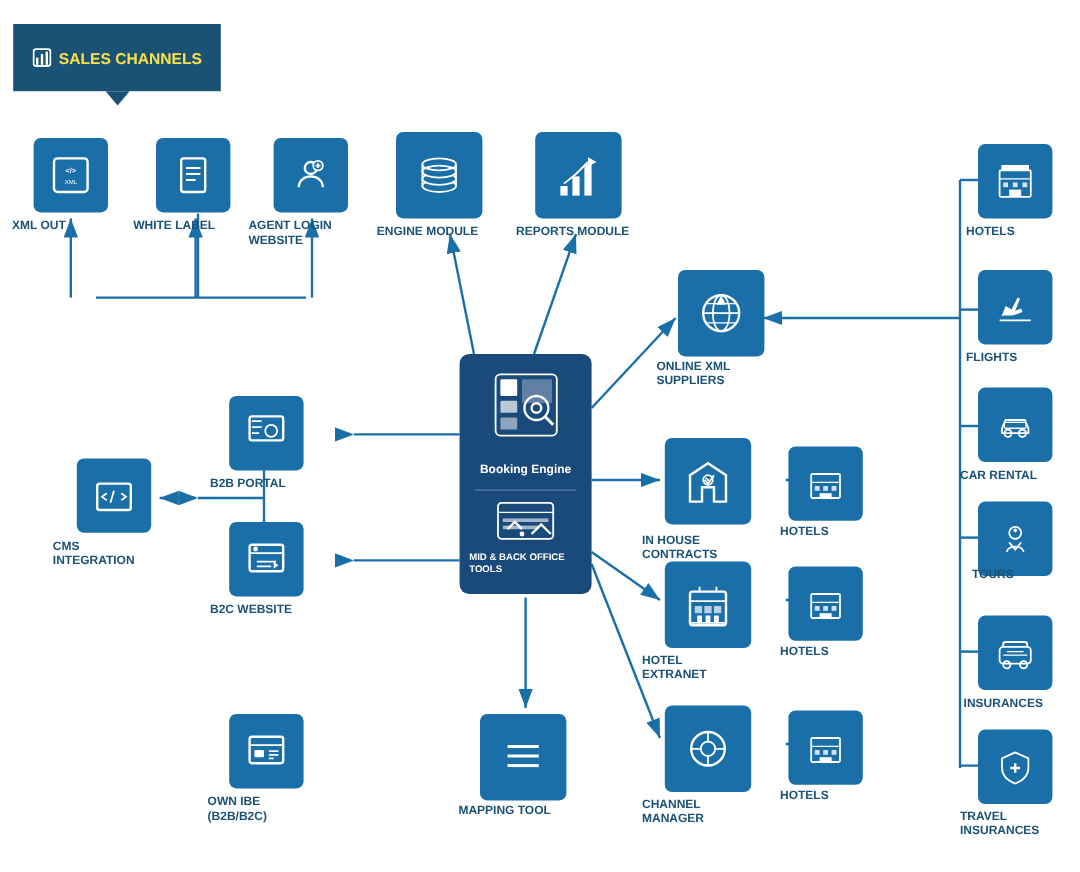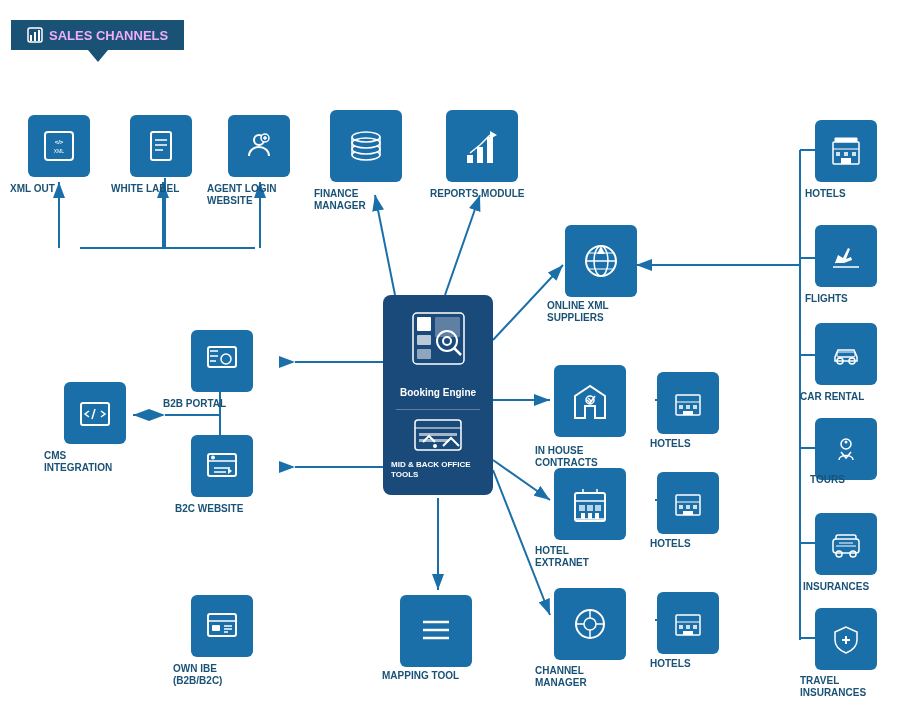--- a/index.html
+++ b/index.html
@@ -133,21 +133,21 @@
     <line x1="800" y1="150" x2="800" y2="640" stroke="#1a6fa8" stroke-width="2"></line>
 
     <line x1="800" y1="150" x2="815" y2="150" stroke="#1a6fa8" stroke-width="2"></line>
     <line x1="800" y1="258" x2="815" y2="258" stroke="#1a6fa8" stroke-width="2"></line>
     <line x1="800" y1="355" x2="815" y2="355" stroke="#1a6fa8" stroke-width="2"></line>
     <line x1="800" y1="448" x2="815" y2="448" stroke="#1a6fa8" stroke-width="2"></line>
     <line x1="800" y1="543" x2="815" y2="543" stroke="#1a6fa8" stroke-width="2"></line>
     <line x1="800" y1="638" x2="815" y2="638" stroke="#1a6fa8" stroke-width="2"></line>
   </svg>
 
-  <div style="position:absolute; left:11px; top:20px; background:#1a5276; color:#f0abfc; font-weight:bold; font-size:13px; padding:7px 16px; display:flex; align-items:flex-end; gap:6px;">
+  <div style="position:absolute; left:11px; top:20px; background:#1a5276; color:#fde047; font-weight:bold; font-size:13px; padding:20px 16px; display:flex; align-items:flex-end; gap:6px;">
     <svg width="16" height="16" viewBox="0 0 16 16" fill="white">
       <rect x="1" y="1" width="14" height="14" rx="2" fill="none" stroke="white" stroke-width="1.5"></rect>
       <rect x="3" y="8" width="2" height="6" fill="white"></rect>
       <rect x="7" y="5" width="2" height="9" fill="white"></rect>
       <rect x="11" y="3" width="2" height="11" fill="white"></rect>
     </svg>
     <span>SALES CHANNELS</span>
     <div style="width:0;height:0;border-left:10px solid transparent;border-right:10px solid transparent;border-top:12px solid #1a5276;position:absolute;bottom:-12px;left:50%;transform:translateX(-50%);"></div>
   </div>
 
@@ -183,21 +183,21 @@
   </div>
   <div class="box-label" style="left:207px; top:183px; width:80px;">AGENT LOGIN<br>WEBSITE</div>
 
   <div class="icon-box small" style="left:191px; top:330px;">
     <svg width="32" height="32" viewBox="0 0 32 32">
       <rect x="2" y="2" width="28" height="20" rx="2" fill="none" stroke="white" stroke-width="2"></rect>
       <circle cx="20" cy="14" r="5" fill="none" stroke="white" stroke-width="1.5"></circle>
       <path d="M4 6h8M4 11h8M4 16h6" stroke="white" stroke-width="1.5"></path>
     </svg>
   </div>
-  <div class="box-label" style="left:163px; top:398px; width:80px;">B2B PORTAL</div>
+  <div class="box-label" style="left:175px; top:398px; width:80px;">B2B PORTAL</div>
 
   <div class="icon-box small" style="left:191px; top:435px;">
     <svg width="32" height="32" viewBox="0 0 32 32">
       <rect x="2" y="4" width="28" height="22" rx="2" fill="none" stroke="white" stroke-width="2"></rect>
       <line x1="2" y1="11" x2="30" y2="11" stroke="white" stroke-width="1.5"></line>
       <circle cx="7" cy="7.5" r="2" fill="white"></circle>
       <line x1="8" y1="18" x2="24" y2="18" stroke="white" stroke-width="1.5"></line>
       <line x1="8" y1="22" x2="20" y2="22" stroke="white" stroke-width="1.5"></line>
       <path d="M22 18v6l4-3z" fill="white"></path>
     </svg>
@@ -226,21 +226,21 @@
 
   <div class="icon-box medium" style="left:330px; top:110px;">
     <svg width="38" height="38" viewBox="0 0 38 38">
       <ellipse cx="19" cy="28" rx="14" ry="5" fill="none" stroke="white" stroke-width="1.5"></ellipse>
       <ellipse cx="19" cy="22" rx="14" ry="5" fill="#1a6fa8" stroke="white" stroke-width="1.5"></ellipse>
       <ellipse cx="19" cy="16" rx="14" ry="5" fill="#1a6fa8" stroke="white" stroke-width="1.5"></ellipse>
       <ellipse cx="19" cy="10" rx="14" ry="5" fill="none" stroke="white" stroke-width="1.5"></ellipse>
       <path d="M5 10v18M33 10v18" stroke="white" stroke-width="1.5"></path>
     </svg>
   </div>
-  <div class="box-label" style="left:314px; top:188px; width:96px;">FINANCE MANAGER</div>
+  <div class="box-label" style="left:314px; top:188px; width:96px;">ENGINE MODULE</div>
 
   <div class="icon-box medium" style="left:446px; top:110px;">
     <svg width="38" height="38" viewBox="0 0 38 38">
       <rect x="4" y="28" width="6" height="8" fill="white"></rect>
       <rect x="14" y="20" width="6" height="16" fill="white"></rect>
       <rect x="24" y="10" width="6" height="26" fill="white"></rect>
       <path d="M7 26L17 18L27 8" stroke="white" stroke-width="1.5" fill="none"></path>
       <polygon points="27 4 34 8 27 12" fill="white"></polygon>
     </svg>
   </div>

